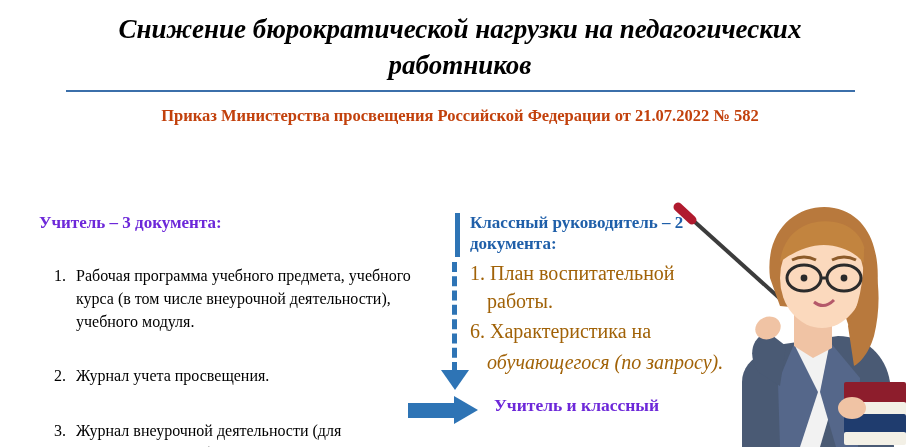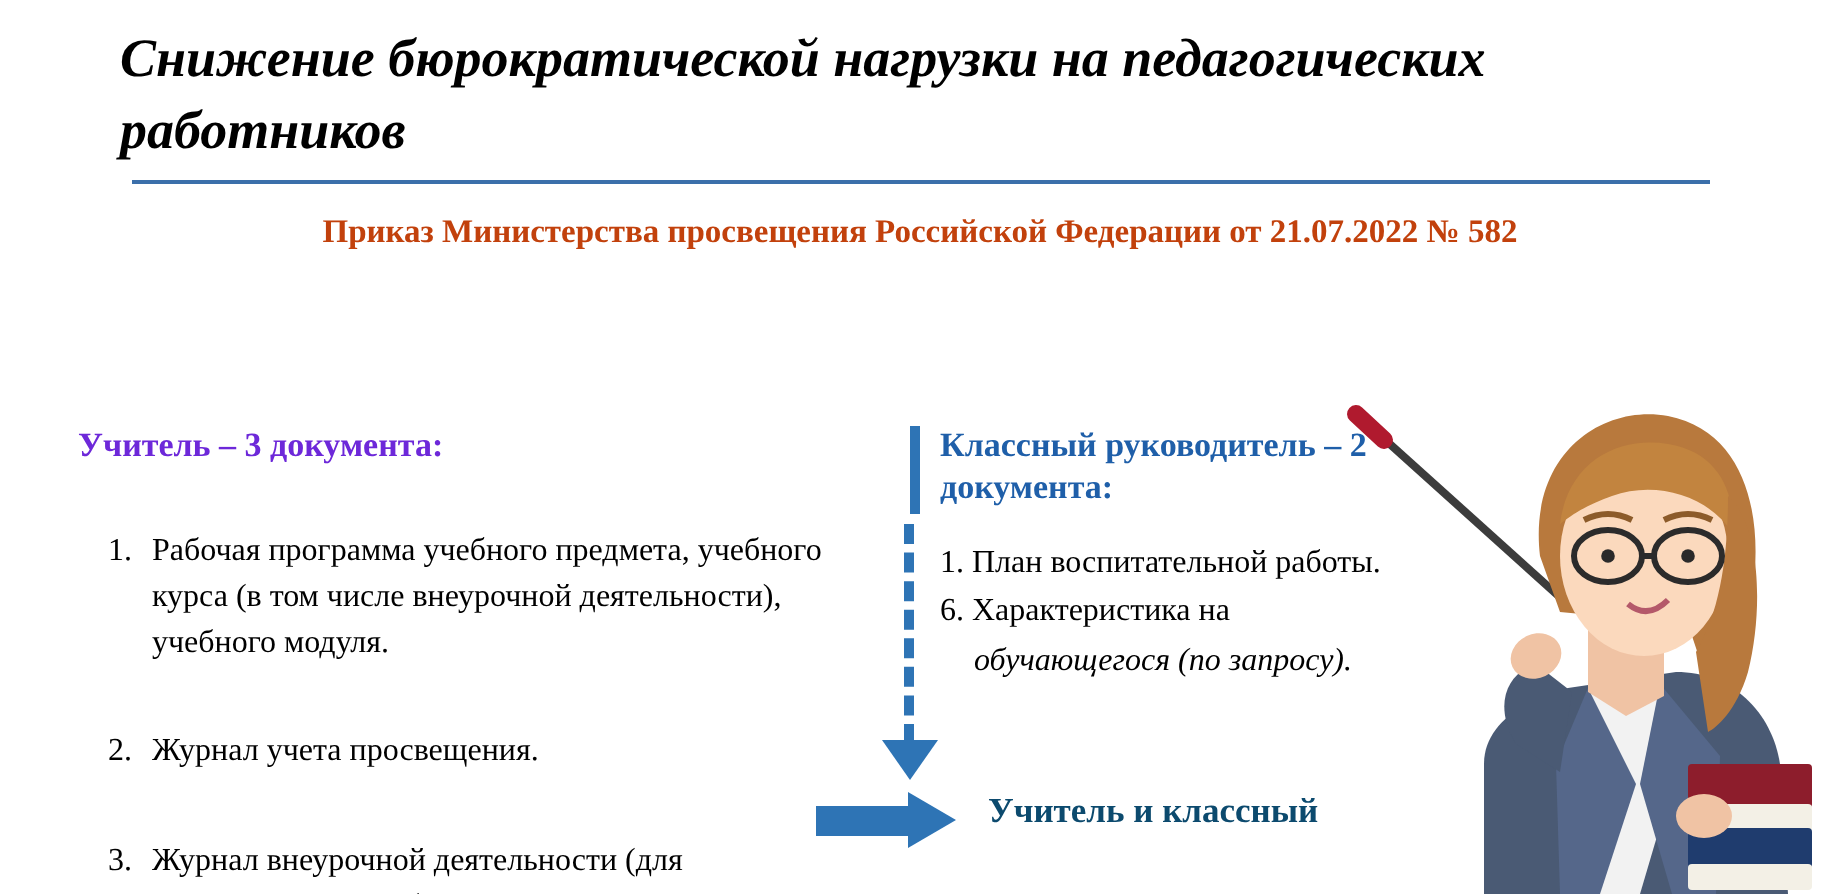--- a/index.html
+++ b/index.html
@@ -19,20 +19,21 @@
     width: 918px;
     height: 447px;
   }
 
   
   .title {
     position: absolute;
     left: 60px;
     top: 12px;
     width: 800px;
+    text-align: center;
     font-family: "Liberation Serif", serif;
     font-style: italic;
     font-weight: bold;
     font-size: 27px;
     line-height: 1.32;
     color: #000000;
   }
   .title-rule {
     position: absolute;
     left: 66px;
@@ -90,25 +91,25 @@
     position: absolute;
     left: 470px;
     top: 212px;
     width: 260px;
   }
   .col-homeroom .head {
     color: #1f5fa9;
     font-weight: bold;
     font-size: 17px;
     line-height: 1.25;
-    margin: 0 0 16px 0;
+    margin: 0 0 4px 0;
   }
   .col-homeroom .item {
-    color: #000000;
-    font-size: 16px;
+    color: #a16207;
+    font-size: 20px;
     line-height: 1.42;
     margin-bottom: 2px;
     padding-left: 17px;
     text-indent: -17px;
   }
 
   
   .hr-bar {
     position: absolute;
     left: 455px;
@@ -165,21 +166,21 @@
     border-bottom: 14px solid transparent;
     border-left: 24px solid #2e74b5;
   }
 
   
   .result {
     position: absolute;
     left: 494px;
     top: 394px;
     width: 330px;
-    color: #0c4a6e;
+    color: #6d28d9;
     font-weight: bold;
     font-size: 17.5px;
     line-height: 1.3;
   }
 
   
   .teacher-figure {
     position: absolute;
     right: 0;
     top: 186px;

